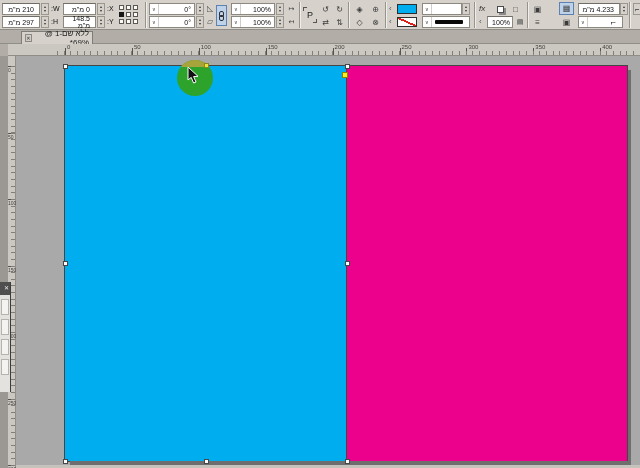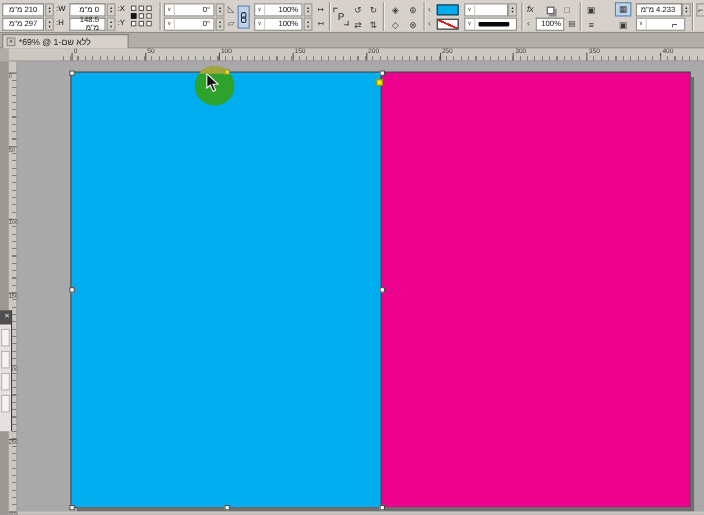--- a/index.html
+++ b/index.html
@@ -28,21 +28,21 @@
   .chain{display:flex;flex-direction:column;align-items:center;justify-content:center}
   .chain i{display:block;width:5px;height:6px;border:1px solid #2f2f2f;border-radius:2px}
   .chain i+i{margin-top:-2px}
   .swatch{height:10px;border:1px solid #2e2e2e}
   .swatch.none{background:linear-gradient(to top right,#fff 44%,#de2118 44%,#de2118 56%,#fff 56%)}
   .strokebar{width:28px;height:4px;background:#0a0a0a;border-radius:1px}
   .shadowglyph{width:7px;height:7px;border:1px solid #4a4a4a;background:#fff;box-shadow:2px 2px 0 #8b8b8b}
   .fx{font-size:8px;font-style:italic;color:#2f2f2f;line-height:12px}
   
   .tabbar{left:0;top:30px;width:640px;height:14px;background:#b2aea7;border-bottom:1px solid #8f8d88}
-  .tab{left:2px;top:1px;height:13px;width:115px;background:#d6d2cb;border:1px solid #7e7c77;border-bottom:none;display:flex;align-items:center;gap:3px;padding:0 3px;font-size:8px;color:#1d1d1d}
+  .tab{left:21px;top:1px;height:13px;width:72px;background:#d6d2cb;border:1px solid #7e7c77;border-bottom:none;display:flex;align-items:center;gap:3px;padding:0 3px;font-size:8px;color:#1d1d1d}
   .tabclose{width:8px;height:8px;border:1px solid #8b8984;background:#cfcbc4;font-size:5px;line-height:6px;text-align:center;color:#333}
   
   .hruler{left:8px;top:44px;width:632px;height:12px;background:#cbc7c1;border-bottom:1px solid #8f8d88}
   .hruler::after{content:'';position:absolute;left:49px;right:0;bottom:0;height:4px;background:repeating-linear-gradient(to right,#817e78 0 1px,transparent 1px 6.7px)}
   .vruler{left:8px;top:56px;width:8px;height:412px;background:#cbc7c1;border-right:1px solid #8f8d88}
   .vruler::after{content:'';position:absolute;top:10px;bottom:0;right:0;width:4px;background:repeating-linear-gradient(to bottom,#817e78 0 1px,transparent 1px 6.65px)}
   .mtick{position:absolute;bottom:0;width:1px;height:7px;background:#55534e}
   .rlab{position:absolute;top:0;font-size:6px;line-height:6px;color:#43423e}
   .vtick{position:absolute;right:0;height:1px;width:7px;background:#55534e}
   .vlab{position:absolute;left:0;font-size:5px;line-height:5px;color:#43423e}

